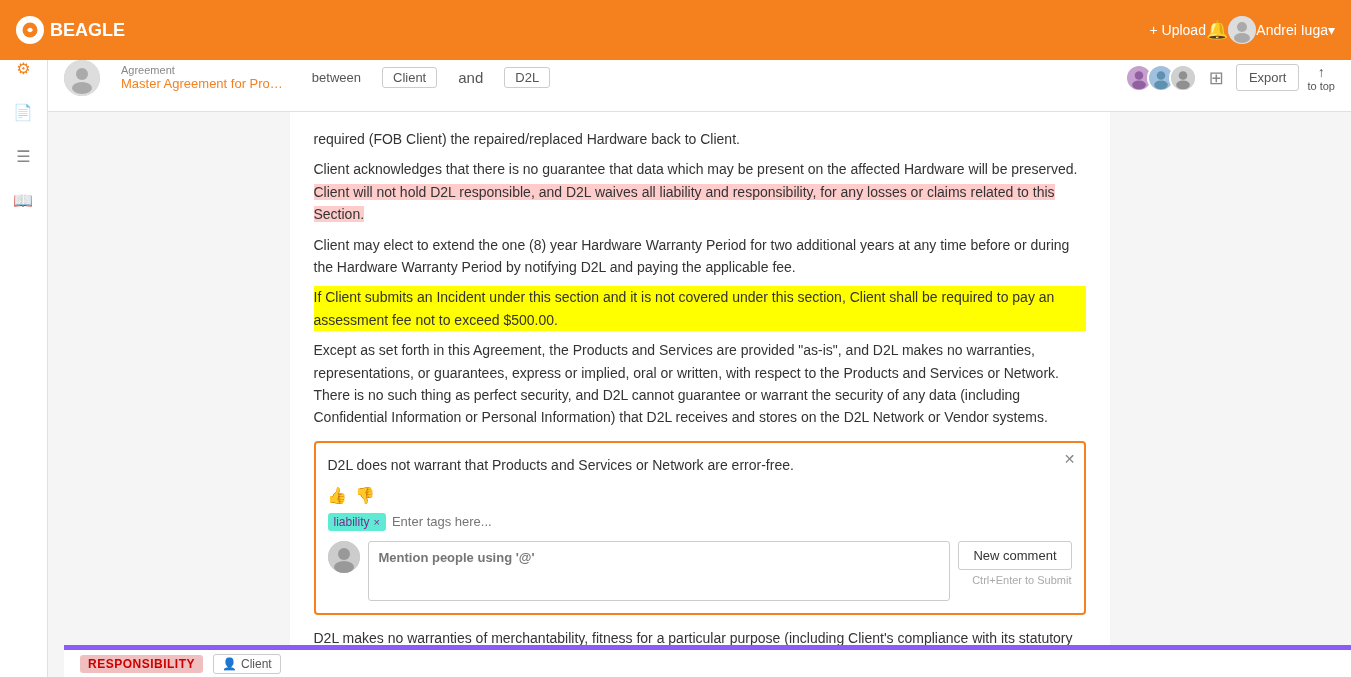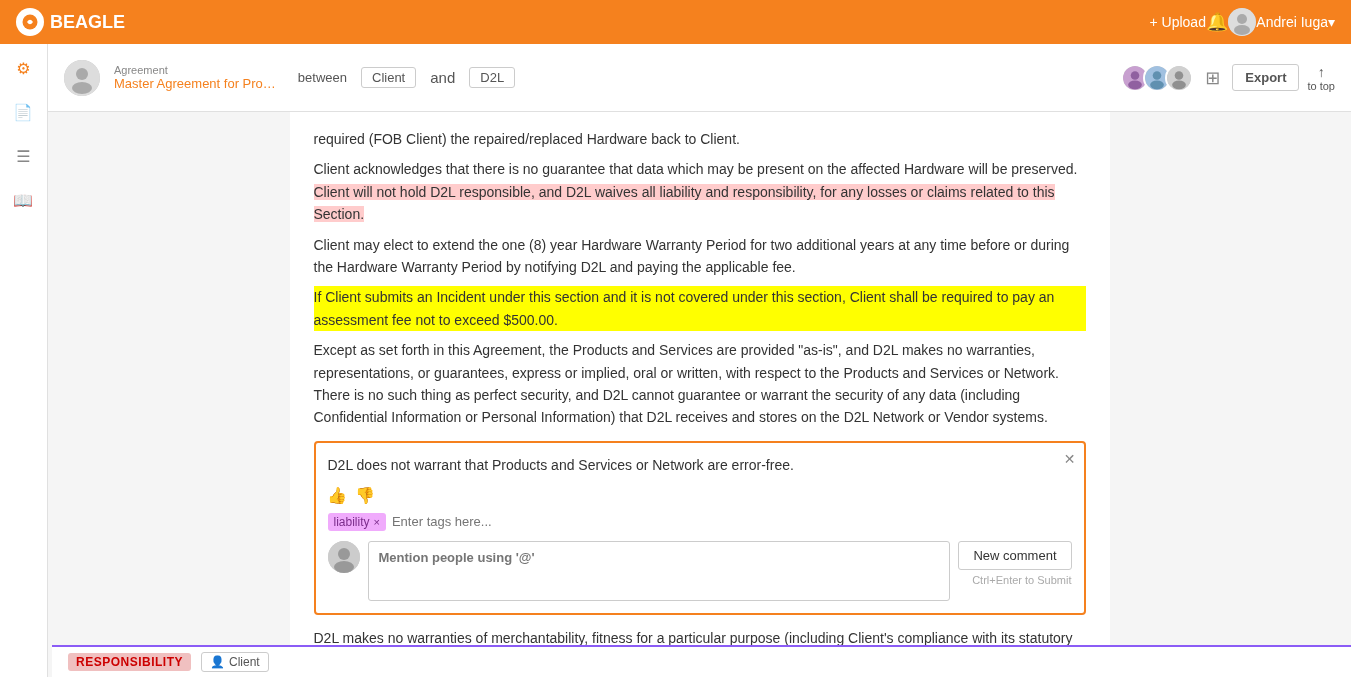--- a/index.html
+++ b/index.html
@@ -1,21 +1,21 @@
 <!DOCTYPE html>
 <html><head>
   <meta charset="utf-8">
   <style>
     * { box-sizing: border-box; margin: 0; padding: 0; }
     body { font-family: -apple-system, BlinkMacSystemFont, 'Segoe UI', Arial, sans-serif; font-size: 14px; background: #f5f5f5; overflow: hidden; }
 
     
     .navbar {
       background: #f5811e;
-      height: 44px;
+      height: 60px;
       display: flex;
       align-items: center;
       justify-content: space-between;
       padding: 0 16px;
       position: fixed;
       top: 0; left: 0; right: 0;
       z-index: 100;
     }
     .navbar-left { display: flex; align-items: center; gap: 8px; }
     .navbar-logo { display: flex; align-items: center; gap: 6px; color: white; font-weight: bold; font-size: 18px; }
@@ -49,21 +49,21 @@
     .sub-header {
       position: fixed;
       top: 44px; left: 48px; right: 0;
       height: 68px;
       background: white;
       border-bottom: 1px solid #e0e0e0;
       display: flex;
       align-items: center;
       padding: 0 16px;
       z-index: 40;
-      gap: 14px;
+      gap: 21px;
     }
     .doc-avatar { width: 36px; height: 36px; border-radius: 50%; background: #ccc; overflow: hidden; display: flex; align-items: center; justify-content: center; flex-shrink: 0; }
     .doc-info { display: flex; flex-direction: column; }
     .doc-label { font-size: 11px; color: #888; }
     .doc-title { font-size: 13px; color: #f5811e; font-weight: 500; }
     .between-label { font-size: 13px; color: #555; margin-left: 8px; }
     .party-badge {
       display: inline-block;
       padding: 2px 10px;
       border: 1px solid #ccc;
@@ -71,21 +71,21 @@
       font-size: 13px;
       color: #555;
       background: white;
     }
     .and-label { font-size: 15px; color: #555; }
     .sub-header-right { margin-left: auto; display: flex; align-items: center; gap: 8px; }
     .avatar-group { display: flex; align-items: center; }
     .avatar-sm { width: 28px; height: 28px; border-radius: 50%; background: #ccc; border: 2px solid white; margin-left: -6px; overflow: hidden; display: flex; align-items: center; justify-content: center; font-size: 10px; }
     .avatar-sm:first-child { margin-left: 0; }
     .grid-icon { font-size: 18px; color: #888; cursor: pointer; padding: 4px; }
-    .export-btn { padding: 5px 12px; border: 1px solid #ccc; border-radius: 3px; background: white; cursor: pointer; font-size: 13px; color: #555; font-weight: bold; }
+    .export-btn { padding: 5px 12px; border: 1px solid #ccc; border-radius: 3px; background: white; cursor: pointer; font-size: 13px; color: #555; }
     .to-top-btn { display: flex; flex-direction: column; align-items: center; cursor: pointer; color: #555; font-size: 11px; }
     .to-top-arrow { font-size: 14px; }
 
     
     .main-content {
       margin-top: 96px;
       margin-left: 48px;
       padding: 16px 0;
       height: calc(100vh - 96px);
       overflow-y: auto;
@@ -119,21 +119,21 @@
       top: 8px; right: 8px;
       cursor: pointer;
       color: #888;
       font-size: 14px;
     }
     .comment-text { font-size: 14px; color: #333; margin-bottom: 10px; line-height: 1.5; }
     .reaction-row { display: flex; align-items: center; gap: 8px; margin-bottom: 8px; }
     .reaction-btn { background: none; border: none; cursor: pointer; color: #888; font-size: 16px; }
     .tags-row { display: flex; align-items: center; gap: 6px; margin-bottom: 10px; }
     .tag-badge {
-      background: #f0abfc;
+      background: #5eead4;
       color: #7b2d8b;
       border-radius: 3px;
       padding: 2px 6px;
       font-size: 12px;
       display: flex;
       align-items: center;
       gap: 4px;
     }
     .tag-close { cursor: pointer; color: #7b2d8b; font-size: 11px; }
     .tag-input { border: none; outline: none; font-size: 13px; color: #aaa; flex: 1; }
@@ -161,24 +161,24 @@
       cursor: pointer;
       font-size: 13px;
       color: #333;
       white-space: nowrap;
     }
     .shortcut-hint { font-size: 11px; color: #aaa; white-space: nowrap; }
 
     
     .bottom-bar {
       position: fixed;
-      bottom: 0; left: 52px; right: 0;
+      bottom: 0; left: 64px; right: 0;
       height: 32px;
       background: white;
-      border-top: 2px solid #8b5cf6;
+      border-top: 5px solid #8b5cf6;
       display: flex;
       align-items: center;
       padding: 0 16px;
       gap: 10px;
     }
     .responsibility-tag {
       background: #f0c0c0;
       color: #c00;
       border-radius: 3px;
       padding: 2px 8px;

